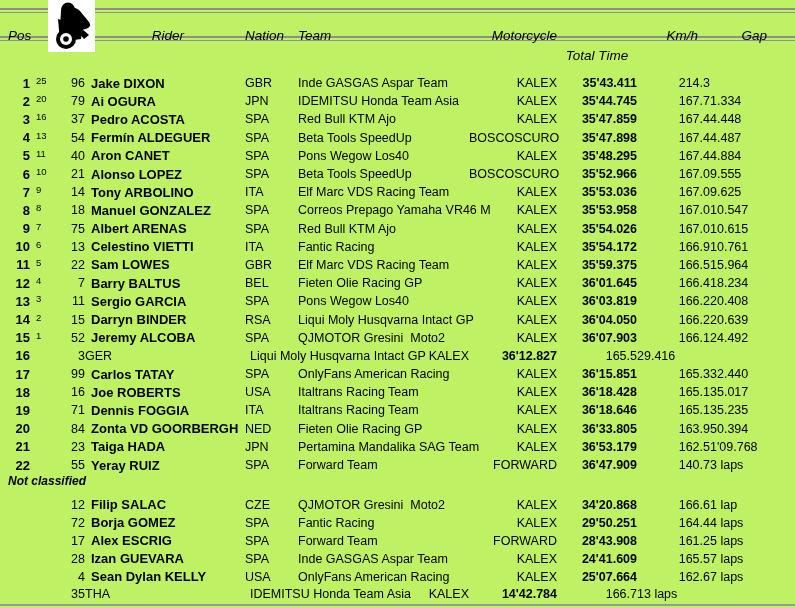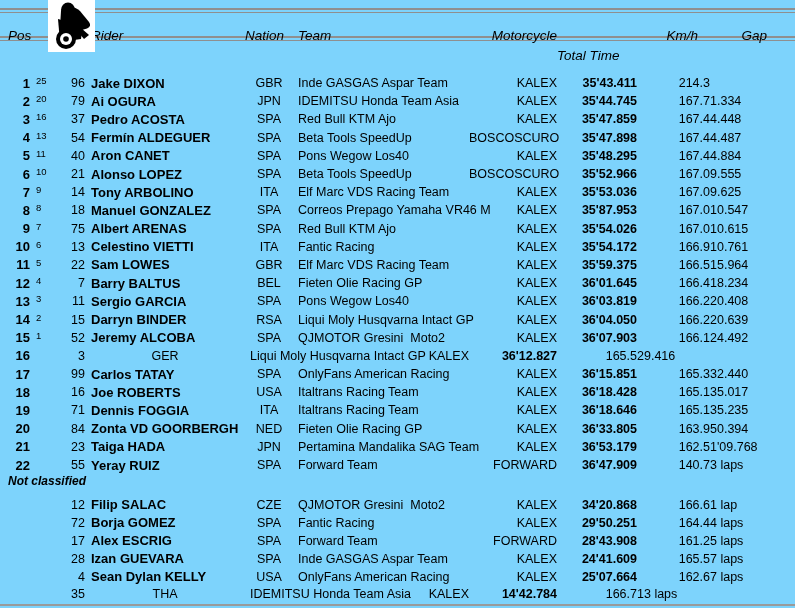--- a/index.html
+++ b/index.html
@@ -1,35 +1,35 @@
 <!DOCTYPE html>
 <html><head>
 <meta charset="utf-8">
 <style>
   html,body{margin:0;padding:0;background:#fff;}
   .sheet{
-    position:relative;width:795px;height:608px;background:#7dd3fc;overflow:hidden;
+    position:relative;width:795px;height:608px;background:#bef264;overflow:hidden;
     font-family:"Liberation Sans","DejaVu Sans",sans-serif;color:#000;
   }
   .dline{position:absolute;left:0;right:0;height:1.5px;background:#8f8f8f;}
   .l1{top:8px;}.l2{top:11.5px;}.l3{top:36px;}.l4{top:39.5px;}
   .bottomline{position:absolute;left:0;right:0;top:604px;height:1.5px;background:#9a9a9a;}
 
   .header-band{
     position:absolute;top:8px;left:0;width:767px;height:32px;
     display:grid;grid-template-columns:30px 22px 33px 160px 48px 176px 88px 80px 73px 57px;
     align-items:center;font-style:italic;font-size:13.5px;
   }
   .hc{white-space:nowrap;}
   .hc.pos{padding-left:8px;}
-  .hc.name{padding-left:6px;}
+  .hc.name{padding-left:6px;text-align:center;}
   .hc.nation{text-align:right;padding-right:10px;}
   .hc.team{padding-left:5px;}
   .hc.moto{text-align:right;}
-  .hc.time{text-align:left;margin-top:40px;}
+  .hc.time{text-align:center;margin-top:40px;}
   .hc.kmh{text-align:right;padding-right:12px;}
   .hc.gap{text-align:right;}
 
   .icon-box{
     position:absolute;left:48px;top:0px;width:47px;height:52px;
     background:#fff;display:flex;align-items:center;justify-content:center;z-index:2;
   }
 
   .rows{position:absolute;left:0;width:767px;}
   #classified-rows{top:74px;}
@@ -38,21 +38,21 @@
   .row{
     height:18.2px;display:grid;
     grid-template-columns:30px 22px 33px 160px 48px 176px 88px 80px 73px 57px;
     align-items:center;font-size:12.5px;white-space:nowrap;
   }
   .c{white-space:nowrap;}
   .c.pos{text-align:right;font-weight:bold;font-size:13px;}
   .c.pts{padding-left:6px;font-size:9.5px;position:relative;top:-2.5px;}
   .c.num{text-align:right;}
   .c.name{padding-left:6px;font-weight:bold;font-size:13px;overflow:visible;}
-  .c.nation{text-align:center;padding-right:0;}
+  .c.nation{text-align:left;padding-right:0;}
   .c.team{padding-left:5px;white-space:pre;}
   .c.moto{text-align:right;}
   .c.time{text-align:right;font-weight:bold;}
   .c.kmh{text-align:right;}
   .c.gap{text-align:left;}
 
   .nc-label{
     position:absolute;left:8px;top:472px;height:18px;line-height:18px;
     font-weight:bold;font-style:italic;font-size:12px;
   }
@@ -180,21 +180,21 @@
     <span class="c gap">9.625</span>
   </div>
       <div class="row">
     <span class="c pos">8</span>
     <span class="c pts">8</span>
     <span class="c num">18</span>
     <span class="c name">Manuel GONZALEZ</span>
     <span class="c nation">SPA</span>
     <span class="c team">Correos Prepago Yamaha VR46 M</span>
     <span class="c moto">KALEX</span>
-    <span class="c time">35'87.953</span>
+    <span class="c time">35'53.958</span>
     <span class="c kmh">167.0</span>
     <span class="c gap">10.547</span>
   </div>
       <div class="row">
     <span class="c pos">9</span>
     <span class="c pts">7</span>
     <span class="c num">75</span>
     <span class="c name">Albert ARENAS</span>
     <span class="c nation">SPA</span>
     <span class="c team">Red Bull KTM Ajo</span>

